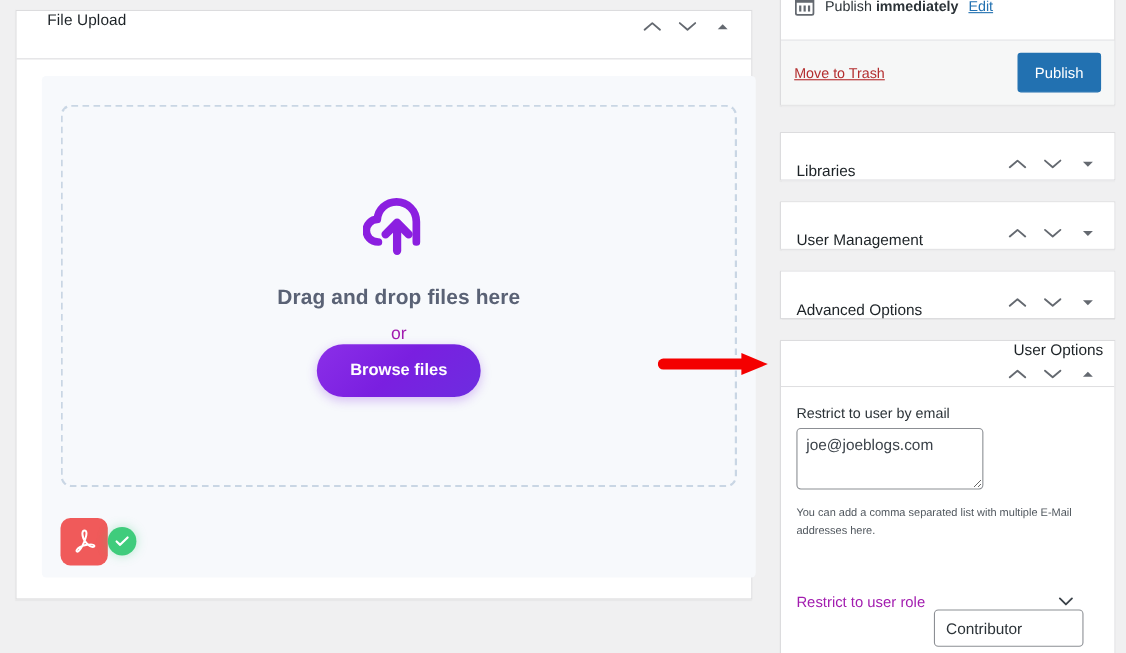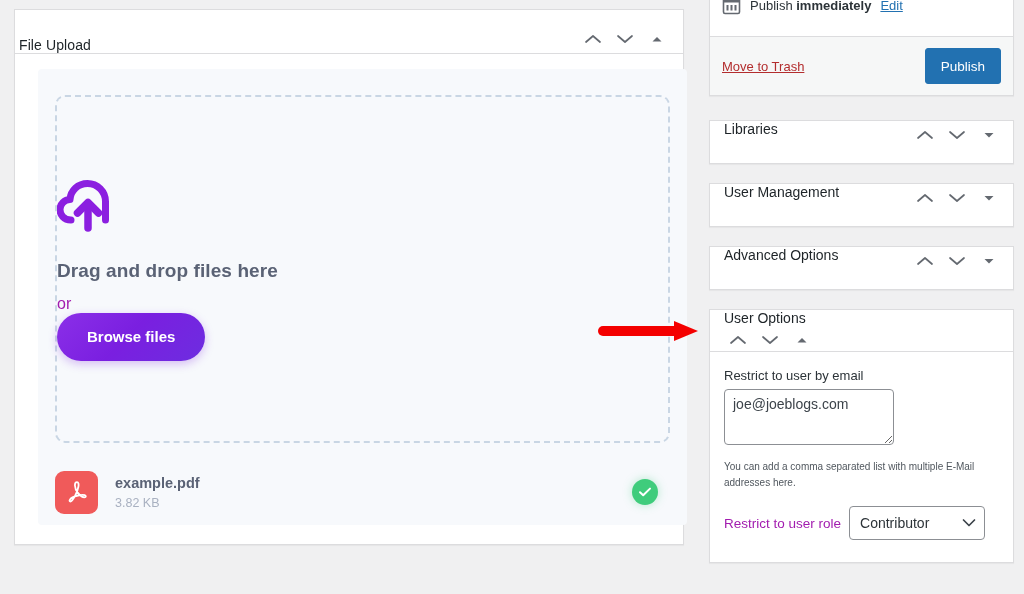--- a/index.html
+++ b/index.html
@@ -16,22 +16,22 @@
   .left-card {
     position: absolute; left: 14px; top: 9px;
     width: 670px; height: 536px;
     background: #fff;
     border: 1px solid #dcdcde;
     box-shadow: 0 1px 1px rgba(0,0,0,.04);
   }
   .card-head {
     height: 44px;
     border-bottom: 1px solid #dcdcde;
-    display: flex; align-items: flex-end;
-    padding: 0 12px 0 4px;
+    display: flex; align-items: flex-start;
+    padding: 0 12px 0 28px;
   }
   .card-title {
     font-size: 14px; color: #1d2327; font-weight: 400;
     flex: 1 1 auto; letter-spacing: .1px;
   }
   .handle-actions { display: flex; align-items: center; gap: 4px; }
   .hbtn {
     width: 28px; height: 28px;
     display: flex; align-items: center; justify-content: center;
     background: none; border: none; padding: 0; cursor: pointer;
@@ -45,21 +45,21 @@
     width: 649px; height: 456px;
     background: #f7f9fc;
     border-radius: 4px;
   }
   .dropzone {
     position: absolute; left: 17px; top: 26px;
     width: 615px; height: 348px;
     border: 2px dashed #c9d6e4;
     border-radius: 10px;
     display: flex; flex-direction: column;
-    align-items: flex-start; justify-content: center;
+    align-items: center; justify-content: center;
   }
   .cloud-icon { margin-bottom: 26px; }
   .drop-title {
     font-size: 19px; font-weight: bold; color: #5a6275;
     letter-spacing: .1px;
   }
   .drop-or {
     font-size: 16px; color: #a21caf; margin-top: 13px; 
   }
   .browse-btn {
@@ -124,21 +124,21 @@
   }
   .publish-btn {
     background: #2271b1; color: #fff; border: 1px solid #2271b1;
     border-radius: 3px; font-size: 13.5px; padding: 0 15px; height: 36px;
     cursor: pointer; font-family: "Liberation Sans", sans-serif;
   }
 
   
   .sect { position: absolute; left: 709px; width: 305px; }
   .sect-head {
-    height: 42px; display: flex; align-items: flex-start;
+    height: 42px; display: flex; align-items: flex-end;
     padding: 0 10px 0 14px;
     background: #fff;
   }
   .sect-title { flex: 1 1 auto; font-size: 14px; color: #1d2327; }
   .sect-open-head { border-bottom: 1px solid #dcdcde; flex-direction: column; }
   .sect-body { padding: 16px 14px 22px 14px; background: #fff; }
 
   .field-label { font-size: 13px; color: #2c3338; margin-bottom: 6px; }
   .email-area {
     width: 170px; height: 56px;
@@ -151,21 +151,21 @@
     font-size: 10px; color: #50575e; margin-top: 14px; line-height: 1.55;
   }
   .role-row { display: flex; align-items: center; gap: 8px; margin-top: 16px; }
   .role-label { font-size: 13.5px; color: #a21caf; }
   .role-select {
     height: 34px; min-width: 136px;
     border: 1px solid #8c8f94; border-radius: 4px;
     background: #fff; color: #2c3338; font-size: 14px;
     padding: 0 30px 0 10px;
     font-family: "Liberation Sans", sans-serif;
-    -webkit-appearance: none; appearance: none; cursor: pointer;
+    -webkit-appearance: none; appearance: none; cursor: pointer; margin-top: 48px;
   }
   .sel-wrap { position: relative; display: inline-block; }
   .sel-arrow {
     position: absolute; right: 9px; top: 50%; transform: translateY(-50%);
     pointer-events: none;
   }
 
   
   .red-arrow { position: absolute; left: 598px; top: 318px; }
 </style>
@@ -208,24 +208,20 @@
         <div class="drop-title">Drag and drop files here</div>
         <div class="drop-or">or</div>
         <button class="browse-btn">Browse files</button>
       </div>
 
       <div class="file-row">
         <div class="pdf-icon">
           <svg width="24" height="26" viewBox="0 0 24 26">
             <path d="M12 3.2 c1.5 0 1.9 2.1 1.4 4.6 c-.5 2.6 -1.9 6.6 -3.6 9.6 c-1.6 2.9 -3.3 5.1 -4.4 5.1 c-.8 0 -1.1 -.7 -.6 -1.6 c.9 -1.7 4.3 -3.5 8.3 -4.4 c3.7 -.8 7 -.6 7.6 .4 c.4 .7 -.3 1.4 -1.4 1.4 c-1.7 0 -4 -1.5 -6 -3.9 c-2 -2.4 -3.4 -5.5 -3.4 -8.2 c0 -2 .6 -3 2.1 -3 z" fill="none" stroke="#ffffff" stroke-width="1.8" stroke-linejoin="round"></path>
           </svg>
-        </div>
-        <div class="file-meta">
-          <div class="file-name">example.pdf</div>
-          <div class="file-size">3.82 KB</div>
         </div>
         <div class="ok-badge">
           <svg width="14" height="12" viewBox="0 0 14 12">
             <path d="M2 6.3 L5.2 9.3 L12 2.6" fill="none" stroke="#fff" stroke-width="2" stroke-linecap="round" stroke-linejoin="round"></path>
           </svg>
         </div>
       </div>
 
     </div>
   </div>

